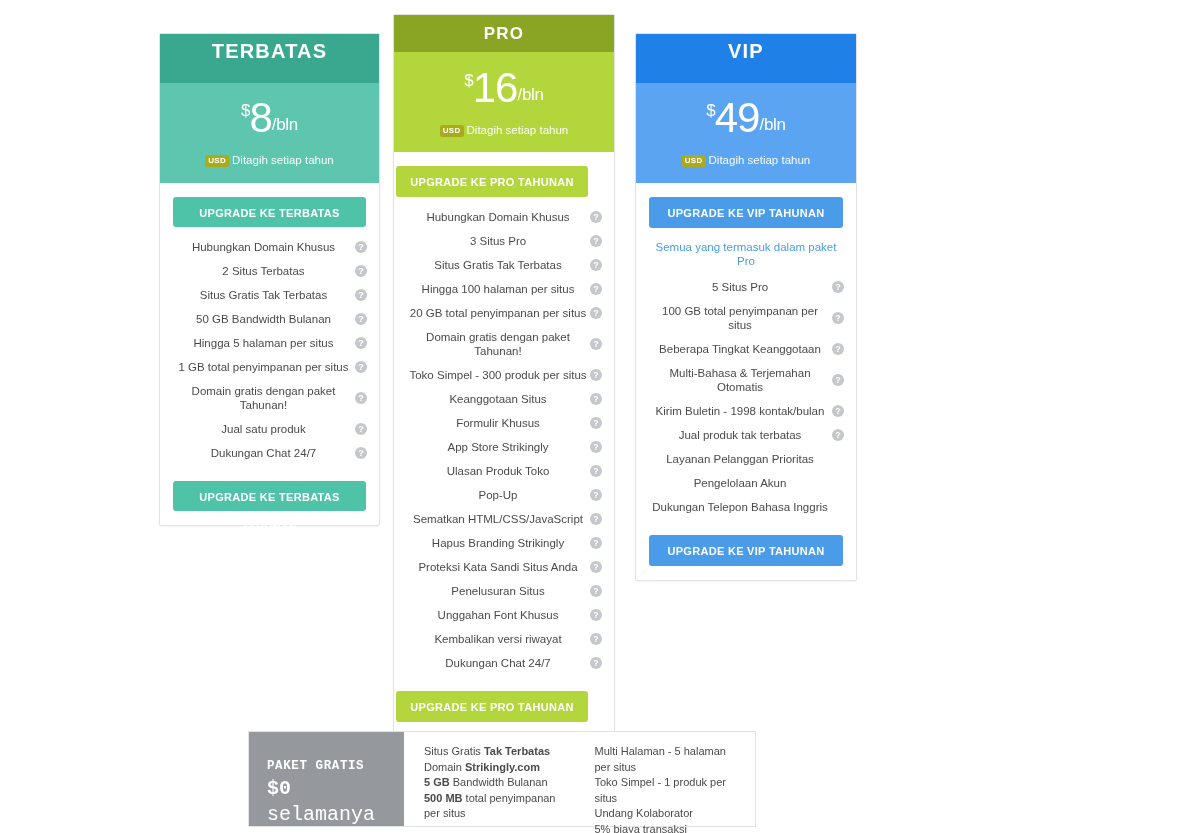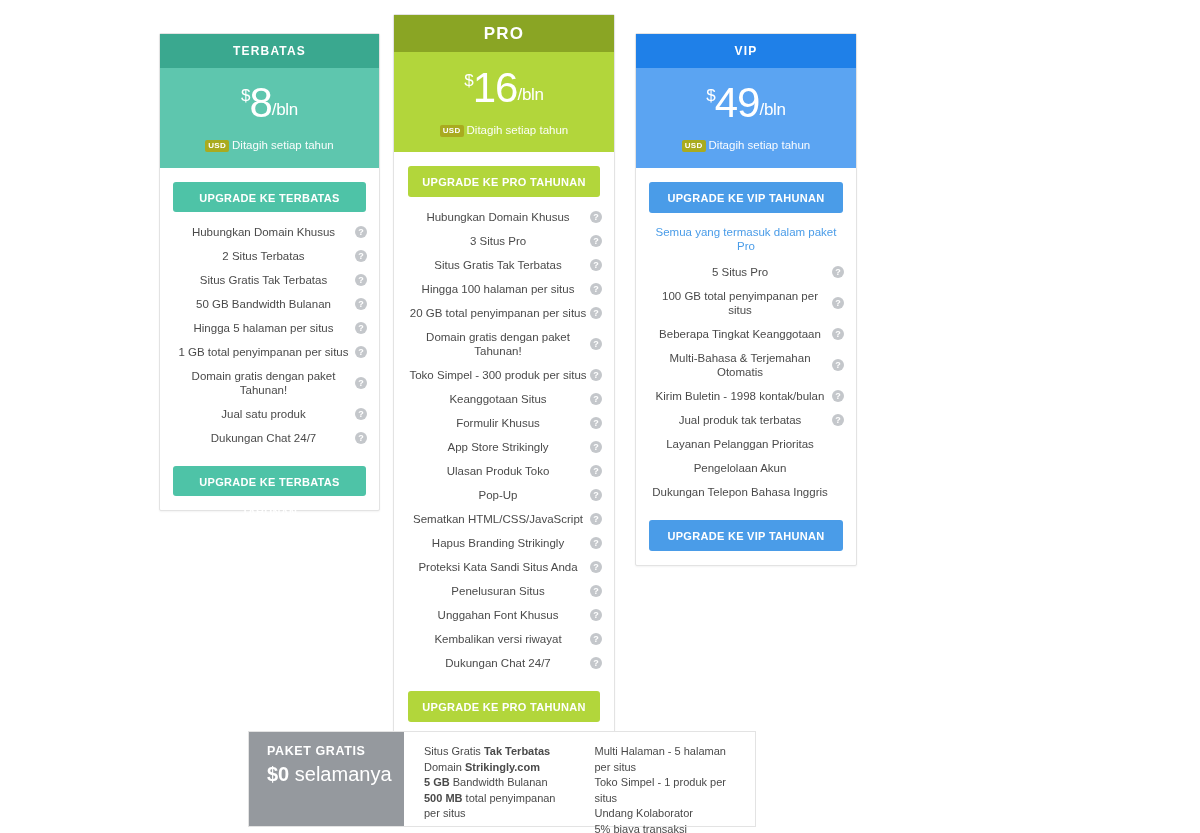--- a/index.html
+++ b/index.html
@@ -26,26 +26,26 @@
     background: #ffffff;
     border: 1px solid #e3e3e3;
     border-radius: 2px;
     box-shadow: 0 1px 2px rgba(0,0,0,0.05);
   }
   .card-terbatas { left: 159px; top: 33px; width: 221px; }
   .card-pro      { left: 393px; top: 14px; width: 222px; }
   .card-vip      { left: 627px; top: 33px; width: 222px; margin-left: 8px; }
 
   .plan-head {
-    height: 34px;
+    height: 49px;
     line-height: 34px;
     text-align: center;
     color: #ffffff;
     font-weight: bold;
-    font-size: 12px;
+    font-size: 20px;
     letter-spacing: 1.2px;
   }
   .card-pro .plan-head { height: 37px; line-height: 37px; font-size: 17px; }
 
   .plan-price {
     text-align: center;
     padding: 14px 0 15px 0;
     color: #ffffff;
   }
   .card-pro .plan-price { padding: 15px 0 14px 0; }
@@ -107,21 +107,21 @@
     letter-spacing: 0.3px;
     cursor: pointer;
     border: none;
     width: calc(100% - 26px);
     font-family: "Liberation Sans", sans-serif;
   }
   .btn-teal  { background: #4ec3a7; }
   .btn-green { background: #b2d63b; }
   .btn-blue  { background: #4a9ce8; }
   .btn-bottom { margin-bottom: 14px; }
-  .card-pro .btn { margin-left: 14px; margin-right: 14px; width: calc(100% - 28px); height: 31px; line-height: 31px; }
+  .card-pro .btn { margin-left: 2px; margin-right: 14px; width: calc(100% - 28px); height: 31px; line-height: 31px; }
   .card-vip .btn { height: 31px; line-height: 31px; }
 
   
   .features {
     list-style: none;
     margin: 0;
     padding: 8px 0 2px 0;
   }
   .feat {
     position: relative;
@@ -168,22 +168,23 @@
     width: 508px;
     height: 96px;
     background: #ffffff;
     border: 1px solid #e3e3e3;
     display: flex;
   }
   .free-left {
     width: 155px;
     background: #95999e;
     color: #ffffff;
-    padding: 11px 0 0 18px;
+    padding: 26px 0 0 18px;
     flex: 0 0 155px;
+    font-family: Liberation Mono, monospace;
   }
   .free-title {
     font-size: 12.5px;
     font-weight: bold;
     letter-spacing: 0.6px;
     line-height: 16px;
   }
   .free-price {
     font-size: 20px;
     line-height: 26px;

